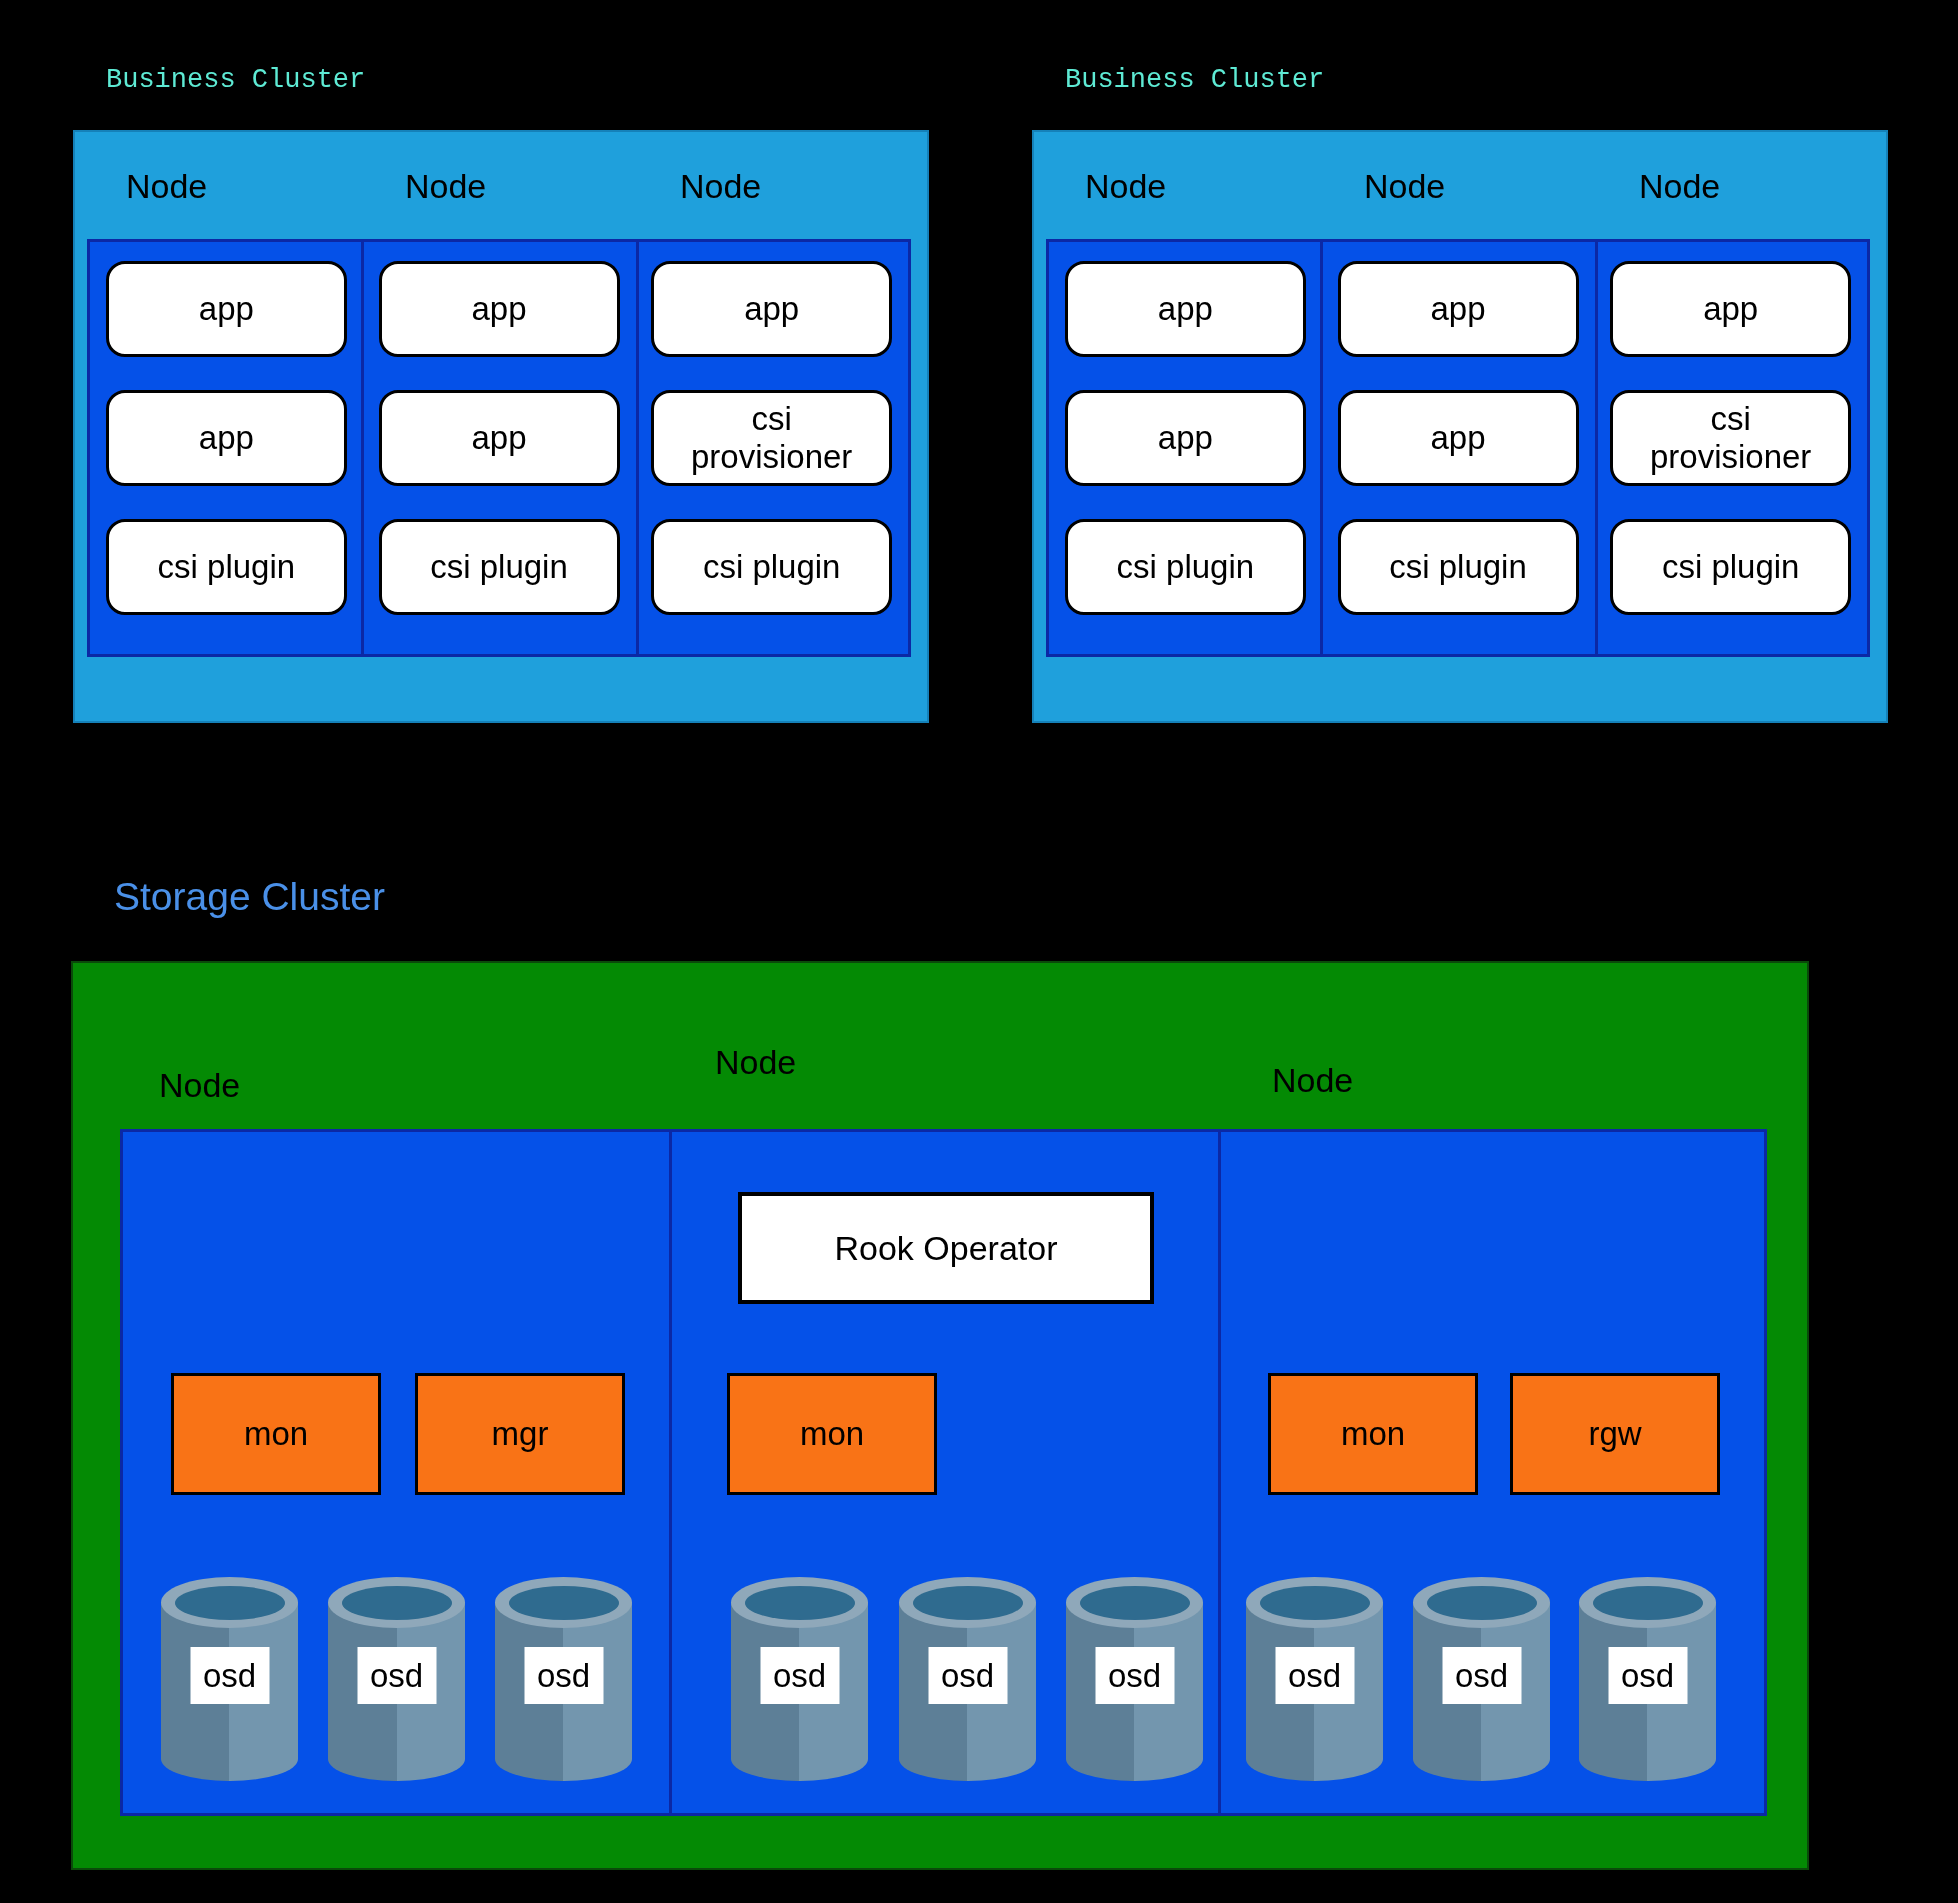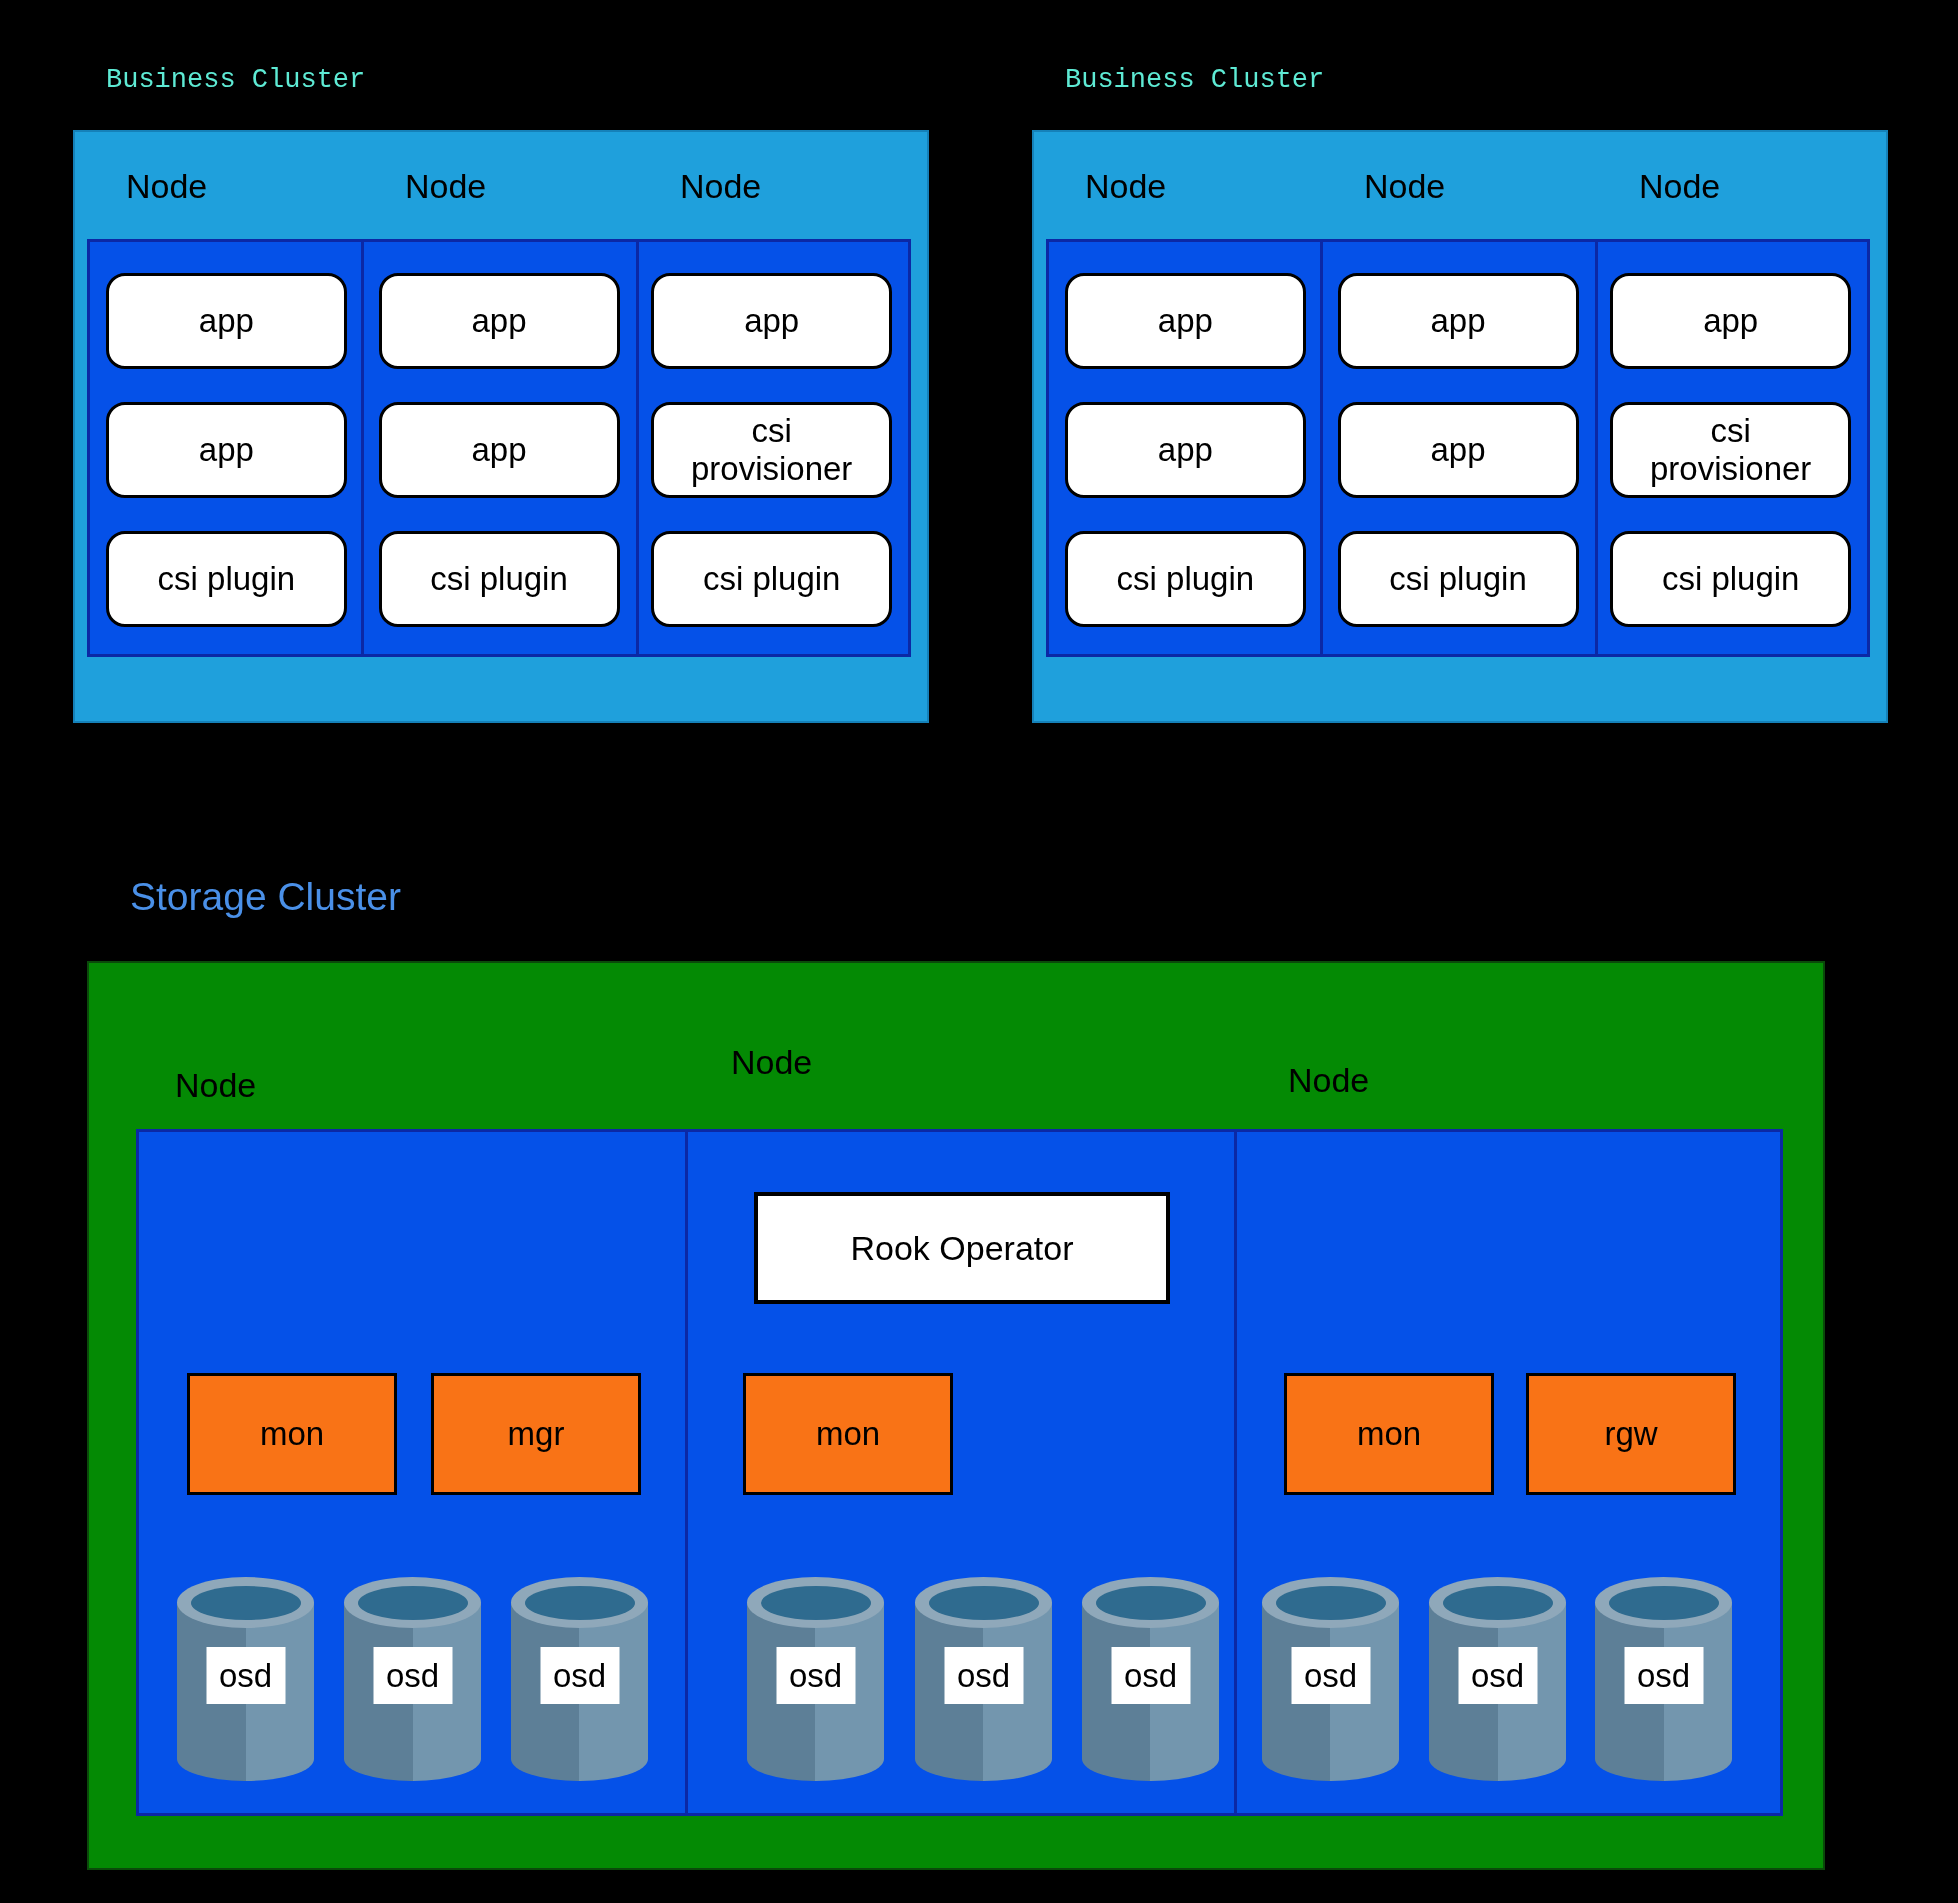--- a/index.html
+++ b/index.html
@@ -25,36 +25,36 @@
     position:absolute;top:35px;
     font-size:34px;color:#000;white-space:nowrap;
   }
   .bc-inner{
     position:absolute;left:12px;top:107px;width:824px;height:418px;
     background:#0551E8;border:3.4px solid #0B28A5;box-sizing:border-box;
     display:flex;
   }
   .bc-col{
     flex:1;display:flex;flex-direction:column;align-items:center;
-    padding-top:31px;gap:33px;box-sizing:border-box;
+    padding-top:19px;gap:33px;box-sizing:border-box;
   }
   .vdiv{
     position:absolute;top:0;width:3.4px;height:100%;
     background:#0B28A5;
   }
   .pod{
     width:241px;min-height:96px;box-sizing:border-box;
     background:#FFFFFF;border:3.4px solid #000;border-radius:19px;
     display:flex;align-items:center;justify-content:center;
     font-size:33px;line-height:38px;color:#000;text-align:center;
     padding:0 33px;
   }
 
   
-  .sc{position:absolute;left:71px;top:875px;width:1738px;height:995px;margin-left:16px;}
+  .sc{position:absolute;left:71px;top:875px;width:1738px;height:995px;}
   .sc-title{
     position:absolute;left:43px;top:0;
     font-size:39px;color:#4A90E8;white-space:nowrap;
   }
   .sc-box{
     position:absolute;left:0;top:86px;width:1738px;height:909px;
     background:#048A04;border:2.6px solid #0A4A0A;box-sizing:border-box;
   }
   .sc-node-label{
     position:absolute;font-size:34px;color:#000;white-space:nowrap;

